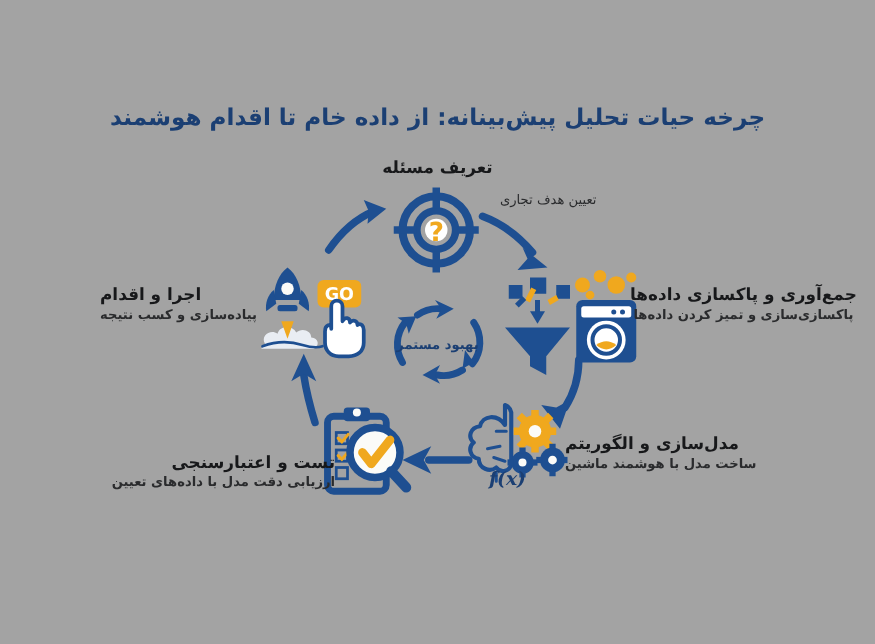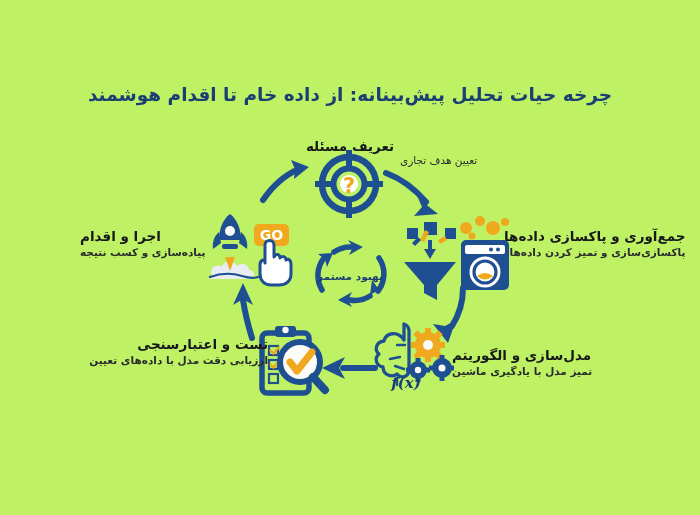--- a/index.html
+++ b/index.html
@@ -11,21 +11,21 @@
     height: 515px;
     background: #fbfbf8;
     font-family: "DejaVu Sans", "Liberation Sans", sans-serif;
     overflow: hidden;
     position: relative;
   }
   #canvas {
     position: relative;
     width: 700px;
     height: 515px;
-    background: #bef264;
+    background: #a3a3a3;
   }
   .title {
     position: absolute;
     left: 0;
     top: 84px;
     width: 700px;
     text-align: center;
     font-size: 18.5px;
     font-weight: bold;
     color: #1b3f73;
@@ -44,36 +44,36 @@
     display: block;
     white-space: nowrap;
   }
   .node-label .sub {
     font-size: 10.5px;
     font-weight: bold;
     color: #2a2b2d;
     display: block;
     white-space: nowrap;
   }
-  .lbl-define   { top: 126px;  left: 0;    width: 700px; text-align: center; margin-top: 12px; }
+  .lbl-define   { top: 126px;  left: 0;    width: 700px; text-align: center; }
   .sub-goal {
     position: absolute;
     top: 154px;
     left: 400px;
     width: 120px;
     text-align: left;
     font-size: 10.5px;
     font-weight: normal;
     color: #2a2b2d;
     direction: rtl;
     white-space: nowrap;
   }
-  .lbl-collect  { top: 228px;  left: 504px; text-align: right; }
+  .lbl-collect  { top: 228px;  left: 504px; text-align: center; }
   .lbl-model    { top: 347px;  left: 452px; text-align: left; }
-  .lbl-test     { top: 336px;  left: 78px;  width: 190px; }
+  .lbl-test     { top: 362px;  left: 78px;  width: 190px; }
   .lbl-act      { top: 228px;  left: 80px;  width: 145px; text-align: left; }
   .center-text {
     position: absolute;
     left: 316px;
     top: 270px;
     width: 68px;
     text-align: center;
     font-size: 10.5px;
     font-weight: bold;
     color: #1b3f73;
@@ -274,21 +274,21 @@
   </div>
   <div class="sub-goal">تعیین هدف تجاری</div>
 
   <div class="node-label lbl-collect">
     <span class="main">جمع‌آوری و پاکسازی داده‌ها</span>
     <span class="sub">پاکسازی‌سازی و تمیز کردن داده‌ها</span>
   </div>
 
   <div class="node-label lbl-model">
     <span class="main">مدل‌سازی و الگوریتم</span>
-    <span class="sub">تمیز مدل با یادگیری ماشین</span>
+    <span class="sub">ساخت مدل با هوشمند ماشین</span>
   </div>
 
   <div class="node-label lbl-test">
     <span class="main">تست و اعتبارسنجی</span>
     <span class="sub">ارزیابی دقت مدل با داده‌های تعیین</span>
   </div>
 
   <div class="node-label lbl-act">
     <span class="main">اجرا و اقدام</span>
     <span class="sub">پیاده‌سازی و کسب نتیجه</span>

